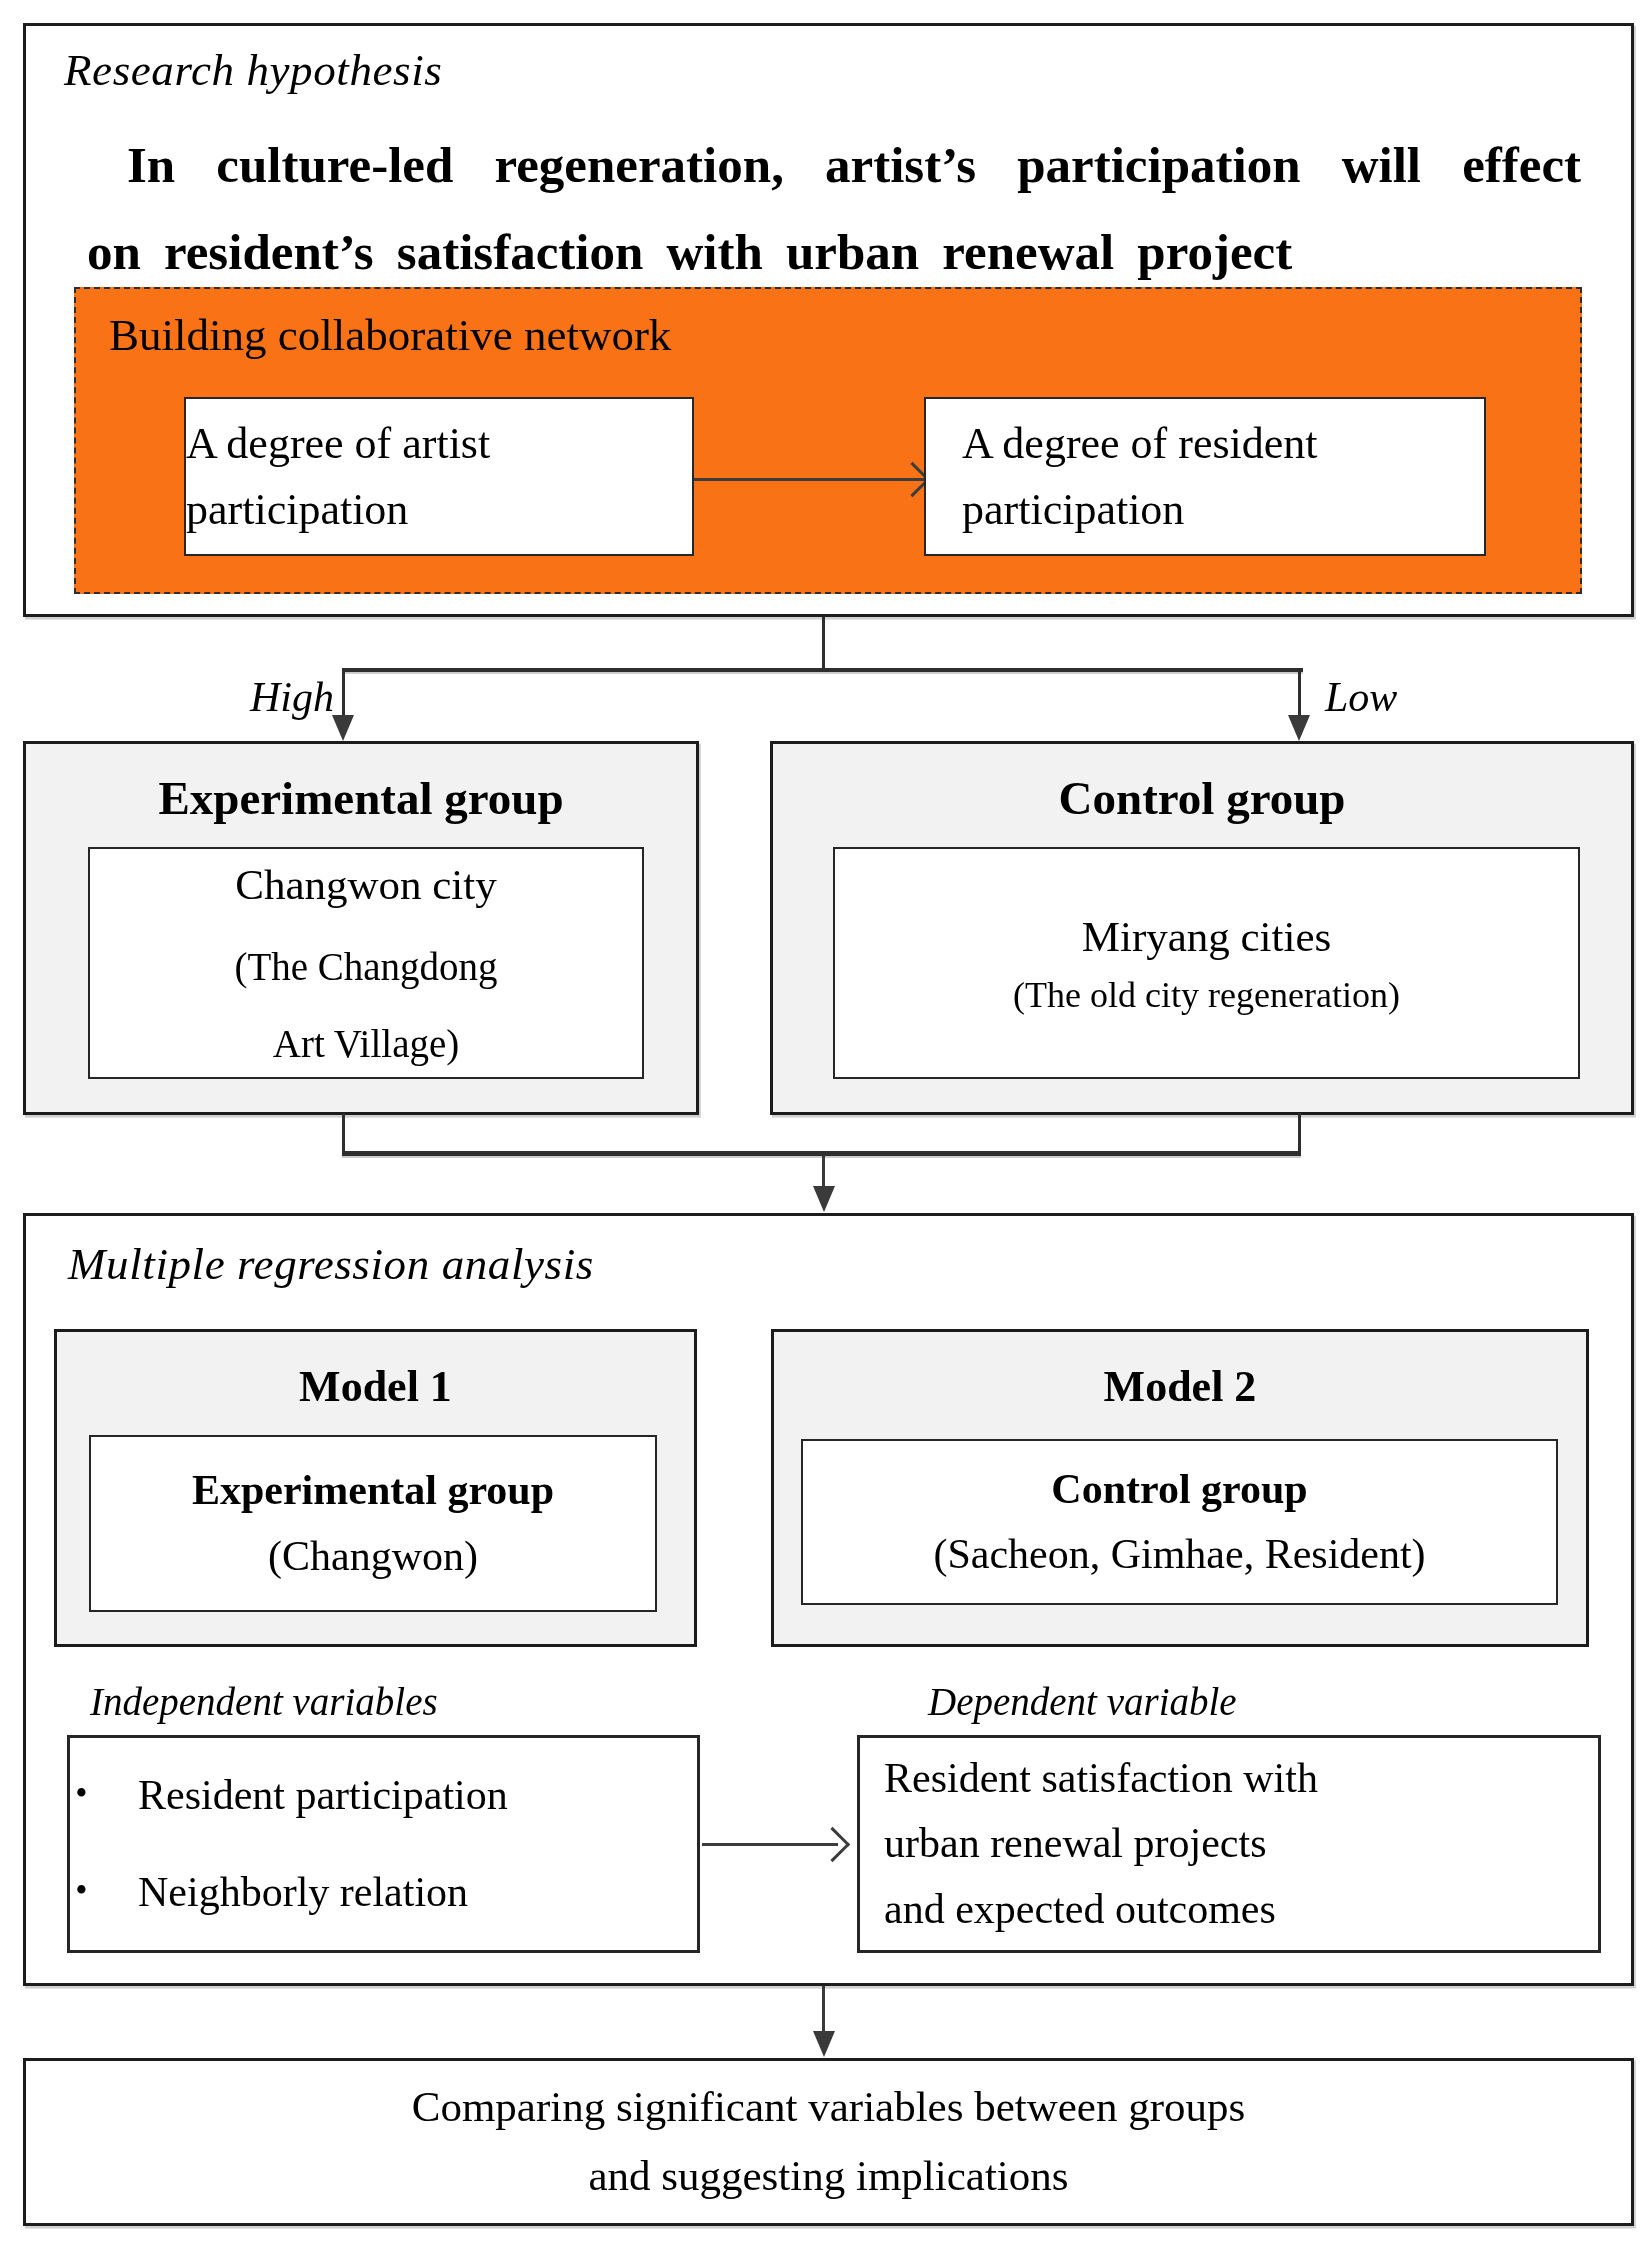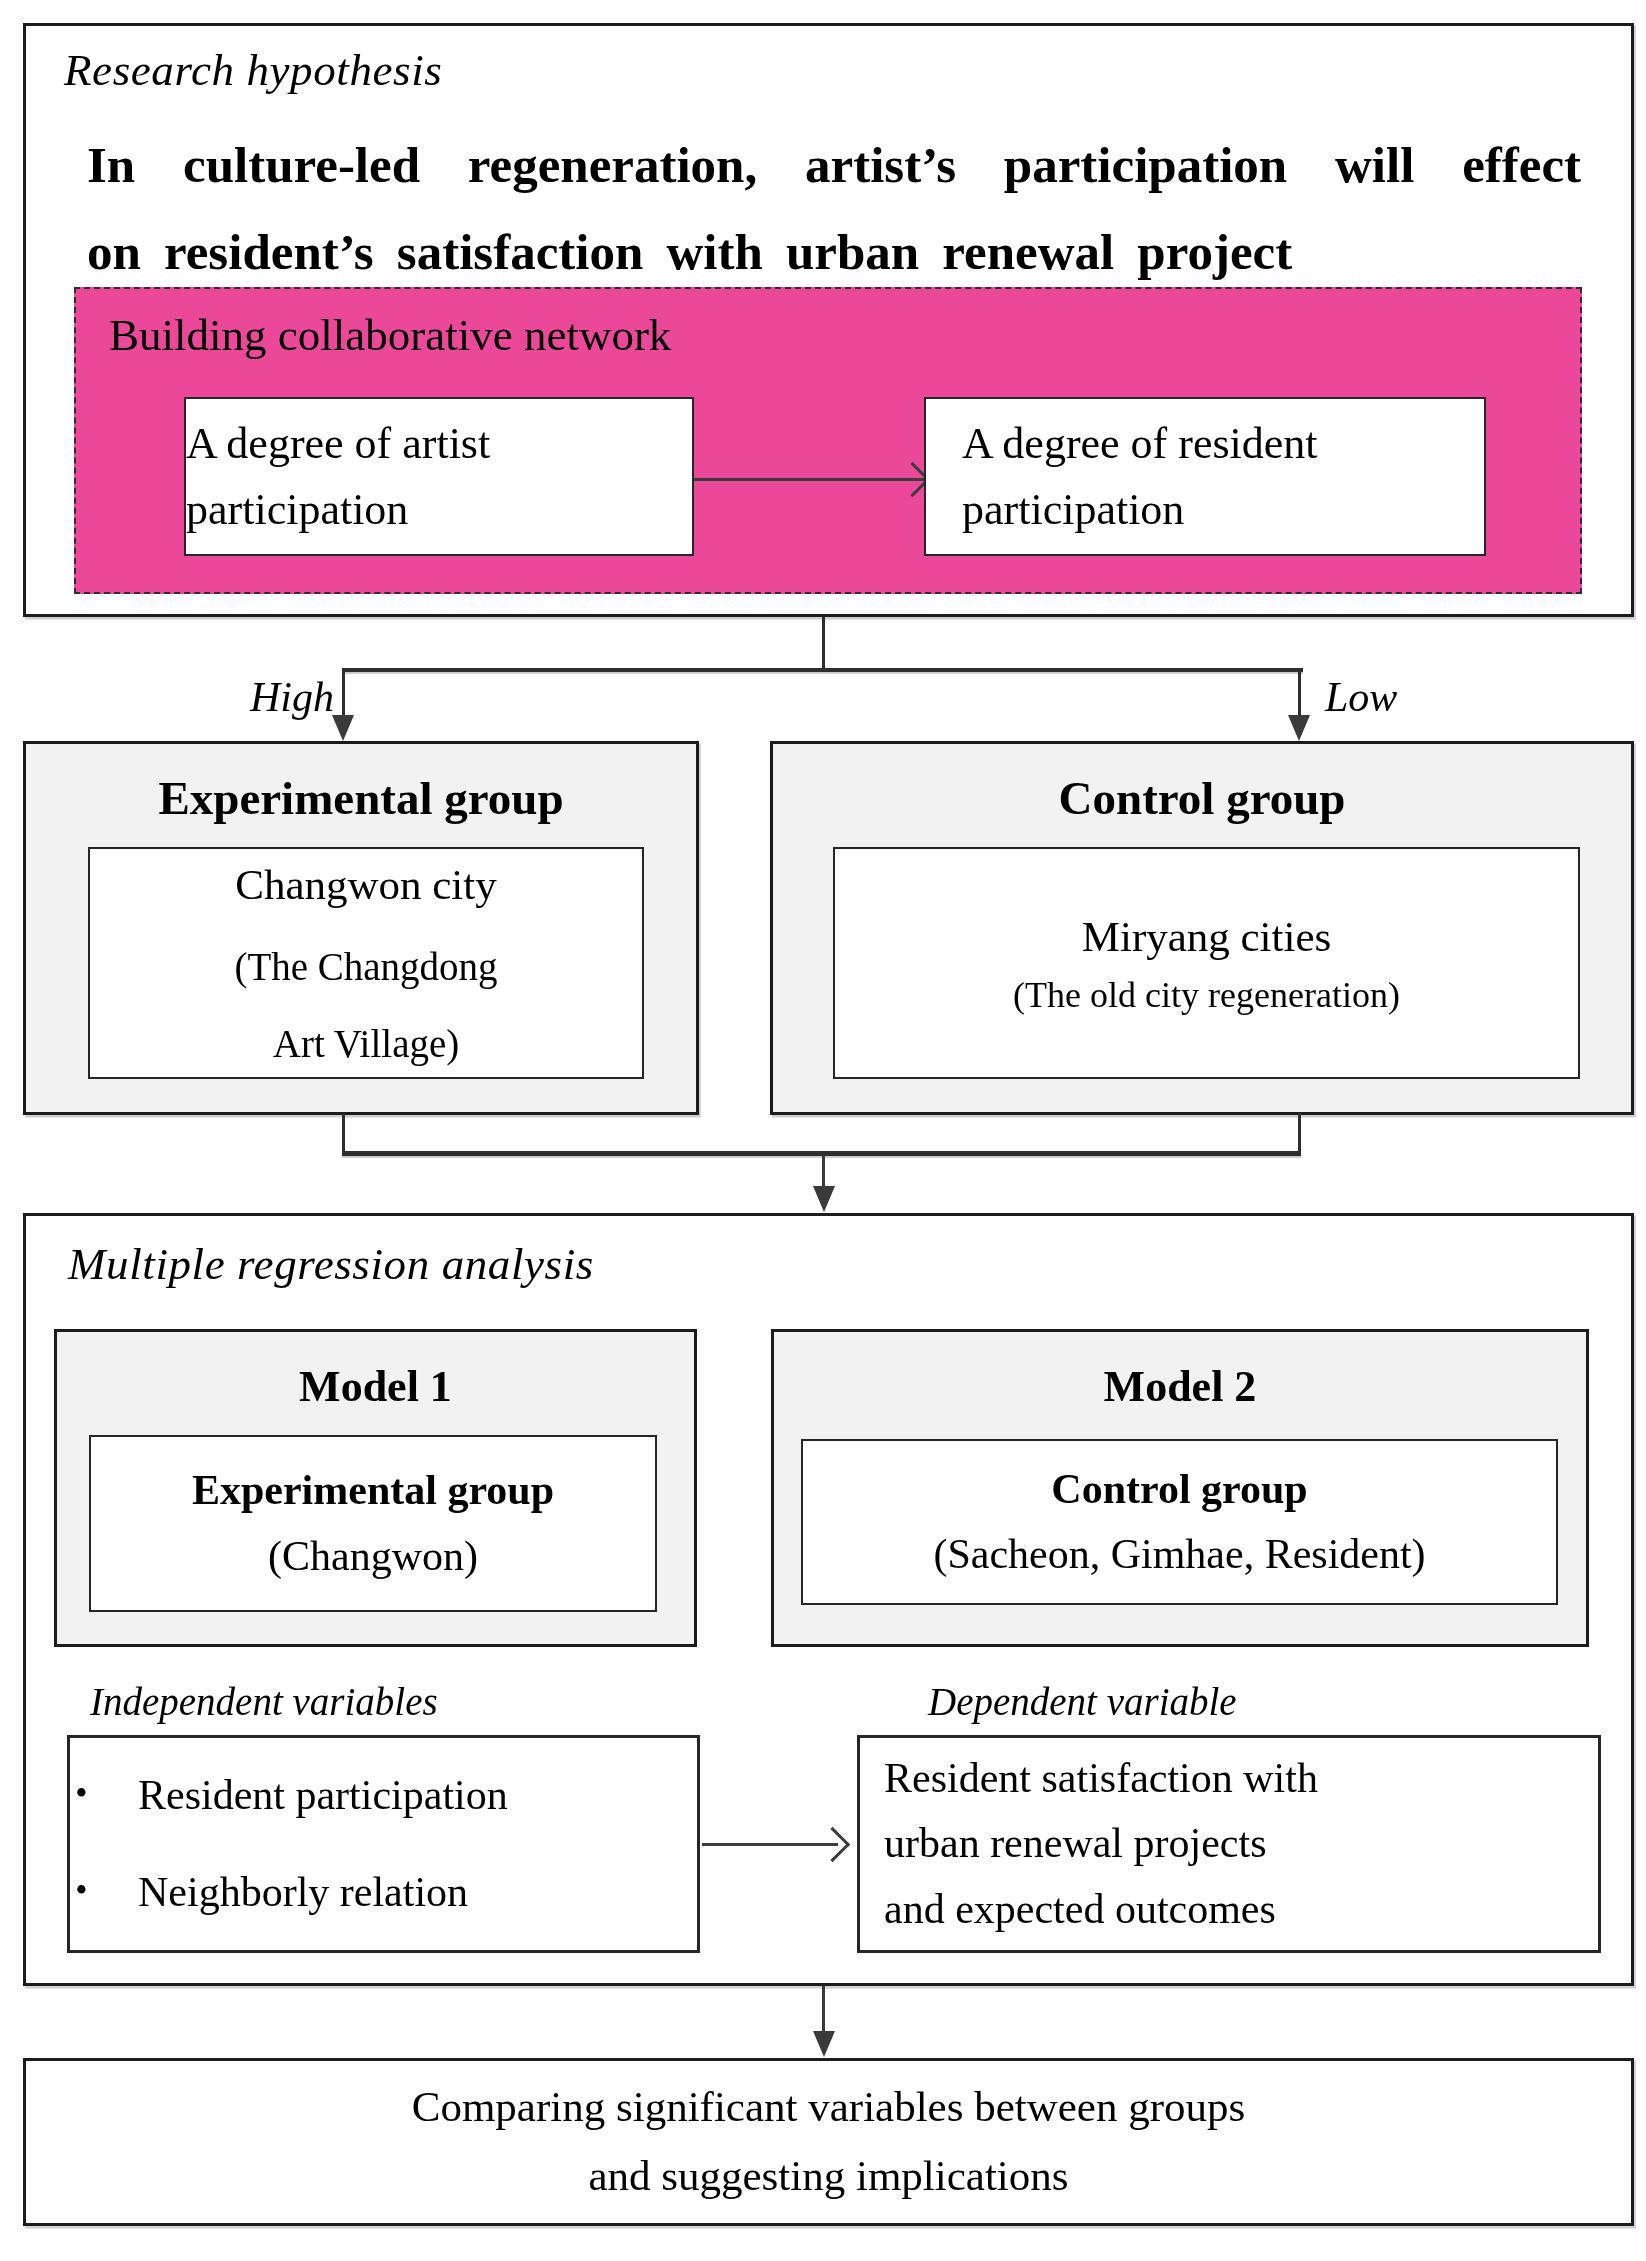--- a/index.html
+++ b/index.html
@@ -27,29 +27,29 @@
     border: 3.2px solid #1c1c1c;
     box-shadow: 1.9px 2.6px 0 rgba(150,150,150,0.45);
   }
   .inner-white {
     position: absolute;
     background: #ffffff;
     border: 2.6px solid #262626;
   }
   .dashed-box {
     position: absolute;
-    background: #ec4899;
+    background: #f97316;
     border: 2.6px dashed #2e2e2e;
   }
 
   
   .italic-label { font-style: italic; font-size: 45px; letter-spacing: 0.6px; }
   .small-italic-label { font-style: italic; font-size: 39px; }
   .statement { font-weight: bold; font-size: 51px; line-height: 1.45; }
-  .statement .just { text-align: justify; text-align-last: justify; }
+  .statement .just { text-align: justify; text-align-last: justify; margin-left: 40px; }
   .statement .spread { word-spacing: 10.4px; margin-top: 13px; }
   .net-title { font-size: 45px; }
   .net-box-text { font-size: 44px; line-height: 1.5; }
   .group-title { font-weight: bold; font-size: 47px; text-align: center; }
   .center-col {
     display: flex; flex-direction: column;
     align-items: center; justify-content: center;
     text-align: center;
   }
   .main-line { font-size: 43px; line-height: 1.5; }

